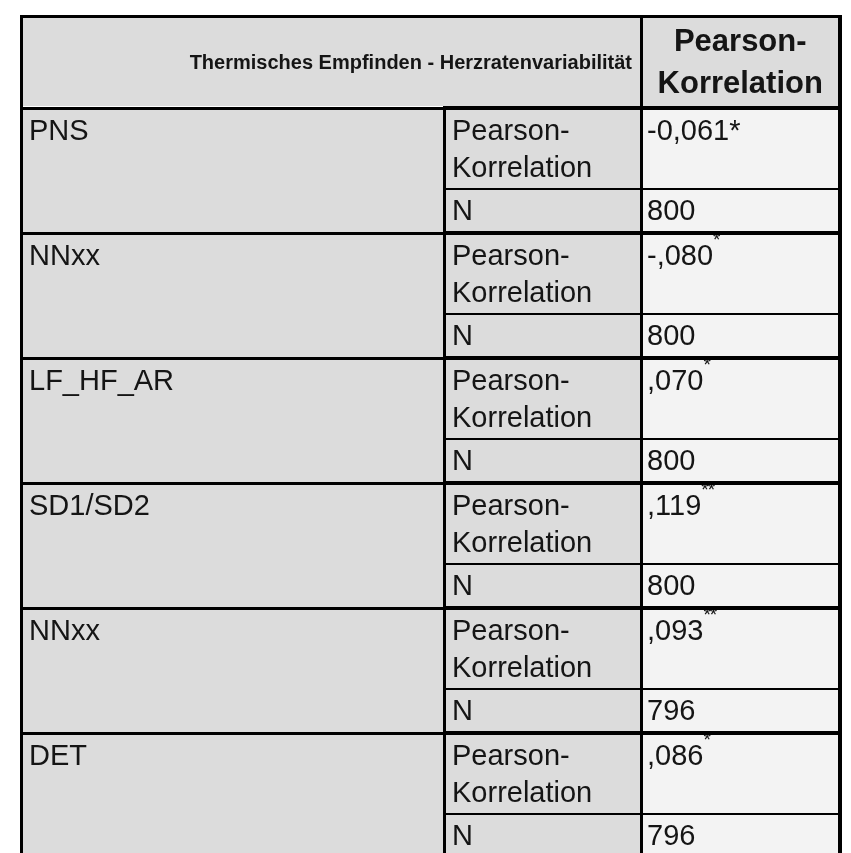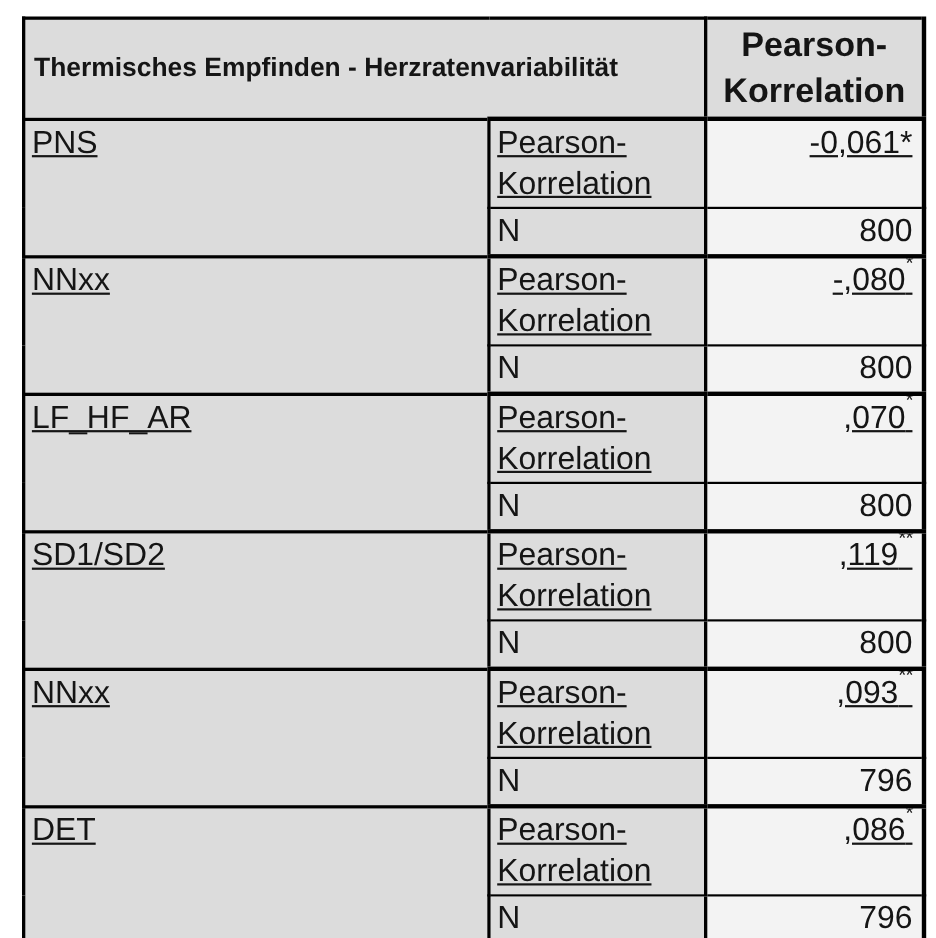--- a/index.html
+++ b/index.html
@@ -29,41 +29,41 @@
   table.corr th,
   table.corr td {
     border: 3px solid #000000;
     overflow: hidden;
   }
 
   
   thead tr { height: 84px; }
   th.hdr-title {
     background: #dcdcdc;
-    text-align: left;
+    text-align: right;
     vertical-align: middle;
-    font-size: 24px;
+    font-size: 20px;
     line-height: 42px;
     font-weight: bold;
     padding: 2px 8px;
     border-bottom-width: 4px;
   }
   th.hdr-value {
     background: #dcdcdc;
     text-align: center;
     vertical-align: middle;
     font-size: 31px;
     line-height: 42px;
     font-weight: bold;
     padding: 2px 4px;
     border-bottom-width: 4px;
   }
 
   
-  tr.row-pearson { height: 73px; text-decoration: underline; }
+  tr.row-pearson { height: 73px; }
   tr.row-n { height: 41px; }
 
   td.var {
     background: #dcdcdc;
     vertical-align: top;
     text-align: left;
     font-size: 29px;
     line-height: 37px;
     padding: 2px 6px;
     border-top-width: 4px;
@@ -74,21 +74,21 @@
     background: #dcdcdc;
     vertical-align: top;
     text-align: left;
     font-size: 29px;
     line-height: 37px;
     padding: 2px 6px;
   }
   td.val {
     background: #f3f3f3;
     vertical-align: top;
-    text-align: right;
+    text-align: left;
     font-size: 29px;
     line-height: 37px;
     padding: 2px 8px 2px 4px;
     white-space: nowrap;
   }
   tr.row-pearson td.lbl,
   tr.row-pearson td.val {
     border-top-width: 4px;
     border-bottom-width: 2px;
   }

